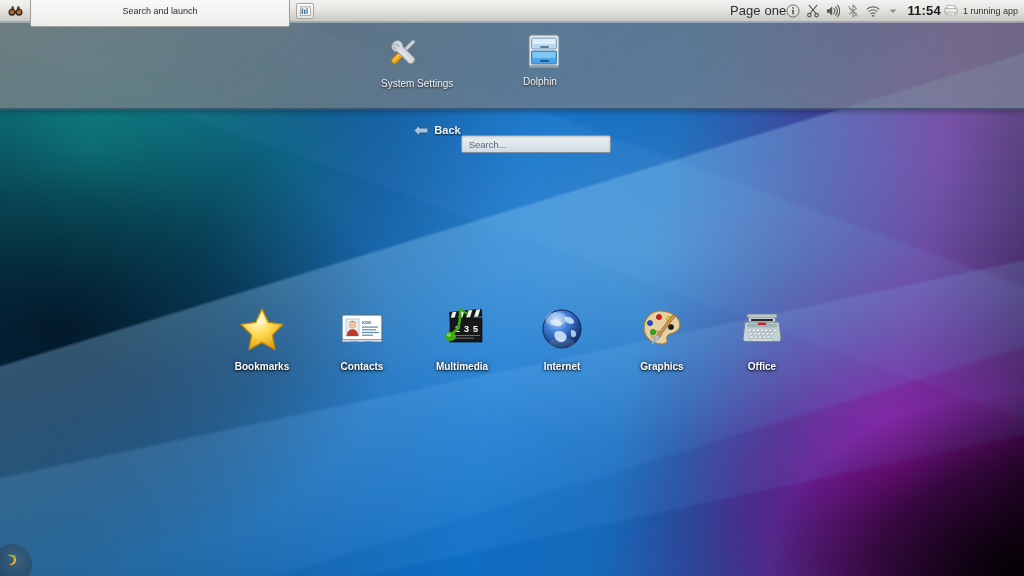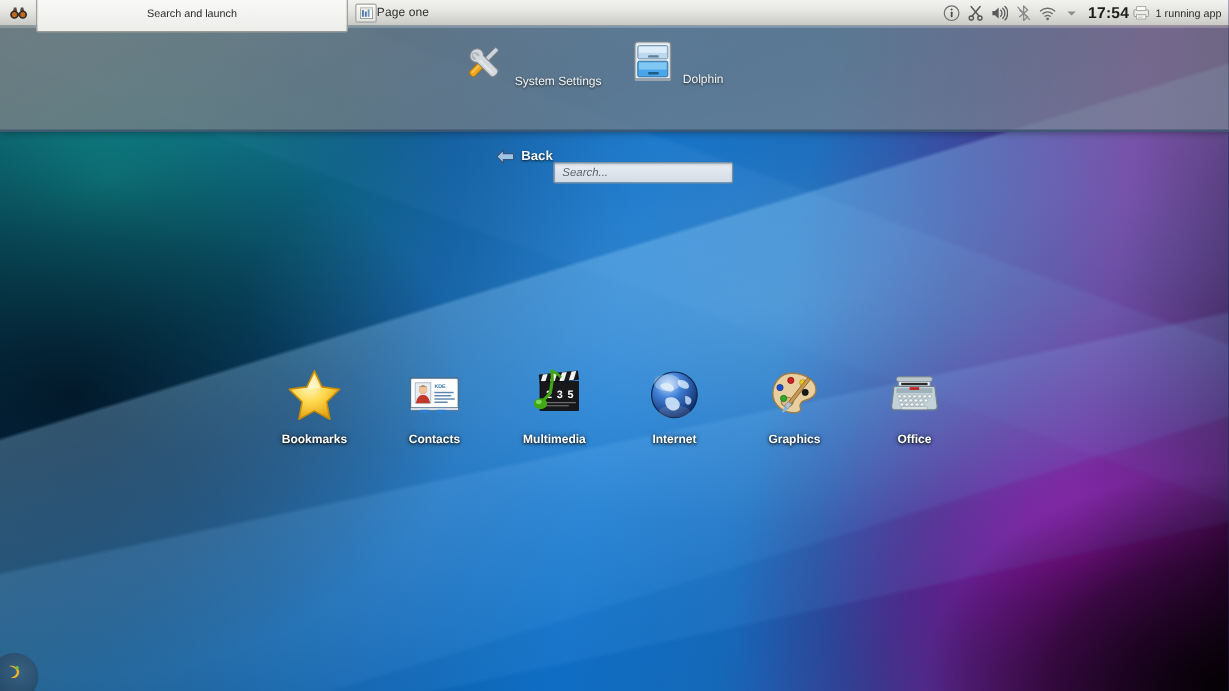--- a/index.html
+++ b/index.html
@@ -122,22 +122,22 @@
     font-size:9px; color:#2b2b2b;
     box-shadow:inset 0 1px 1px rgba(0,0,0,0.10);
   }
   .panel-mini-btn{
     width:18px;height:16px;margin-left:4px;
     border:1px solid #a6a6a2;border-radius:2px;
     background:linear-gradient(180deg,#fbfbfa,#e2e2df);
     display:flex;align-items:center;justify-content:center;
   }
   .panel-center-title{
-    flex:1 1 auto; text-align:left;
-    font-size:10px; color:#2f2f2f; letter-spacing:0.1px;
+    flex:1 1 auto; text-align:right;
+    font-size:13px; color:#2f2f2f; letter-spacing:0.1px;
   }
   .tray{ display:flex; align-items:center; gap:6px; padding-right:4px; }
   .tray-ico{ width:14px;height:14px;display:flex;align-items:center;justify-content:center;}
   .clock{ font-size:13px; font-weight:bold; color:#1c1c1c; letter-spacing:0.2px; padding:0 3px;}
   .tasks{ display:flex;align-items:center;gap:5px;padding-right:6px;}
   .tasks-label{ font-size:9px;color:#2f2f2f; }
 
   
   #sal-overlay{
     position:absolute; left:0; top:22px; width:1024px; height:88px;
@@ -155,21 +155,21 @@
     content:""; position:absolute; left:0; top:0; width:100%; height:1px;
     background:rgba(255,255,255,0.35);
   }
 
   .fav-row{
     position:absolute; left:0; top:0; width:1024px; height:88px;
     display:flex; justify-content:center; align-items:flex-start; gap:22px;
     padding-top:6px;
   }
   .fav-item{
-    width:120px; display:flex; align-items:flex-end; gap:4px;
+    width:120px; display:flex; flex-direction:column; align-items:flex-start; gap:4px;
     padding-top:2px;
   }
   .fav-label{
     font-size:10px; color:#f4f4f4; text-shadow:0 1px 2px rgba(0,0,0,0.75);
     white-space:nowrap;
   }
 
   
   #nav-row{
     position:absolute; left:0; top:118px; width:1024px; height:24px;
@@ -182,21 +182,21 @@
     text-shadow:0 1px 2px rgba(0,0,0,0.8);
     cursor:pointer;
   }
   .sal-search{
     width:150px; height:18px;
     background:linear-gradient(180deg,#e9eef3 0%,#dde4ec 55%,#d3dbe4 100%);
     border:1px solid #7f909f;
     border-radius:2px;
     display:flex; align-items:center;
     padding-left:7px;
-    font-size:9.5px; font-style:italic; color:#5b6670;
+    font-size:9.5px; color:#5b6670;
     box-shadow:inset 0 1px 2px rgba(0,0,0,0.18);
     margin-top:28px;
   }
 
   
   #cat-grid{
     position:absolute; left:0; top:305px; width:1024px; height:95px;
     display:flex; justify-content:center; align-items:flex-start;
     z-index:15;
   }
@@ -538,21 +538,21 @@
         <circle cx="7" cy="11.8" r="1.15" fill="#6e6e6e"></circle>
       </svg>
     </span>
     <span class="tray-ico">
       <svg width="10" height="8" viewBox="0 0 10 8">
         <path d="M1.5 2.6 L5 6 L8.5 2.6 Z" fill="#8c8c8c"></path>
       </svg>
     </span>
   </div>
 
-  <div class="clock">17:54</div>
+  <div class="clock">11:54</div>
 
   <div class="tasks">
     <span class="tray-ico">
       <svg width="15" height="13" viewBox="0 0 15 13">
         <rect x="1" y="4" width="13" height="6" rx="1" fill="#ededea" stroke="#8e8e8a" stroke-width="0.8"></rect>
         <rect x="3.4" y="1.2" width="8.2" height="3.4" fill="#fdfdfc" stroke="#9b9b97" stroke-width="0.7"></rect>
         <rect x="3.4" y="8.2" width="8.2" height="4" fill="#ffffff" stroke="#9b9b97" stroke-width="0.7"></rect>
         <rect x="4.4" y="9.2" width="6.2" height="0.6" fill="#b8b8b4"></rect>
         <rect x="4.4" y="10.4" width="4.6" height="0.6" fill="#b8b8b4"></rect>
       </svg>

